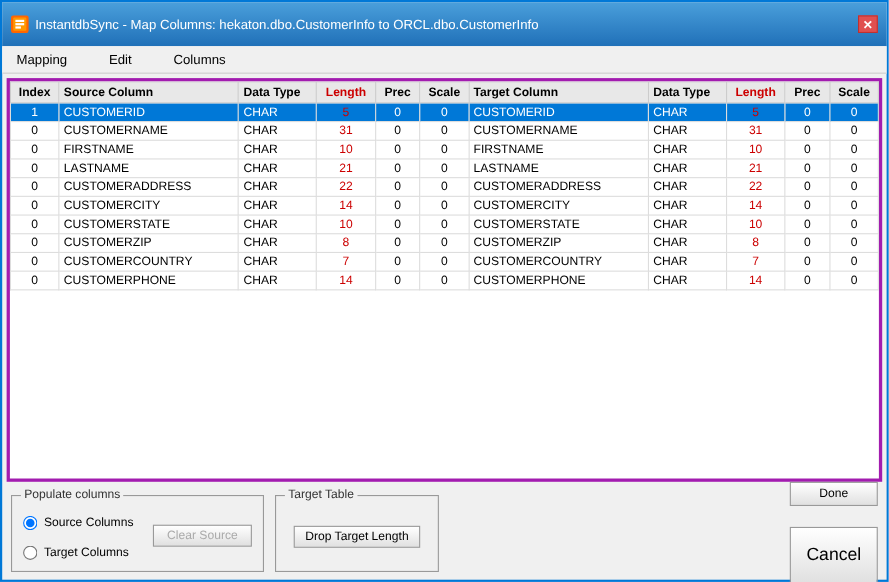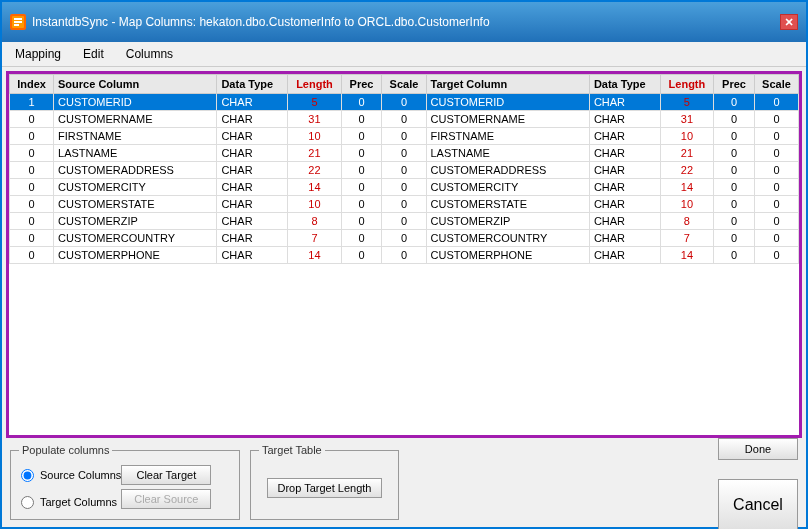--- a/index.html
+++ b/index.html
@@ -64,21 +64,21 @@
       display: flex;
       align-items: center;
       justify-content: center;
       font-weight: bold;
     }
     .menubar {
       background: #f0f0f0;
       border-bottom: 1px solid #ccc;
       display: flex;
       padding: 2px 4px;
-      gap: 4px;
+      gap: 20px;
       flex-shrink: 0;
     }
     .menubar-item {
       padding: 2px 8px;
       cursor: pointer;
       border: 1px solid transparent;
       font-size: 12px;
     }
     .content {
       flex: 1;
@@ -403,33 +403,32 @@
             </tr>
           </tbody>
       </table>
     </div>
   </div>
 
   <div class="bottom-panel">
 
     <div class="group-box group-populate">
       <span class="group-box-title">Populate columns</span>
-      <div style="display:flex; align-items:center; margin-top:6px;">
+      <div style="display:flex; align-items:center; margin-top:6px;justify-content:space-between;">
         <div style="display:flex; flex-direction:column; gap:6px;">
           <div class="radio-row">
             <input type="radio" name="populate" id="radio-source" checked="" style="">
             <label for="radio-source" class="radio-label">Source Columns</label>
           </div>
           <div class="radio-row">
             <input type="radio" name="populate" id="radio-target" style="">
             <label for="radio-target" class="radio-label">Target Columns</label>
           </div>
         </div>
         <div class="btn-group-populate">
-          <button class="btn">Clear Target</button>
           <button class="btn" disabled="">Clear Source</button>
         </div>
       </div>
     </div>
 
     <div class="group-box group-target">
       <span class="group-box-title">Target Table</span>
       <div style="display:flex; align-items:center; justify-content:center; height:100%; padding-top:10px;">
         <button class="btn">Drop Target Length</button>
       </div>

